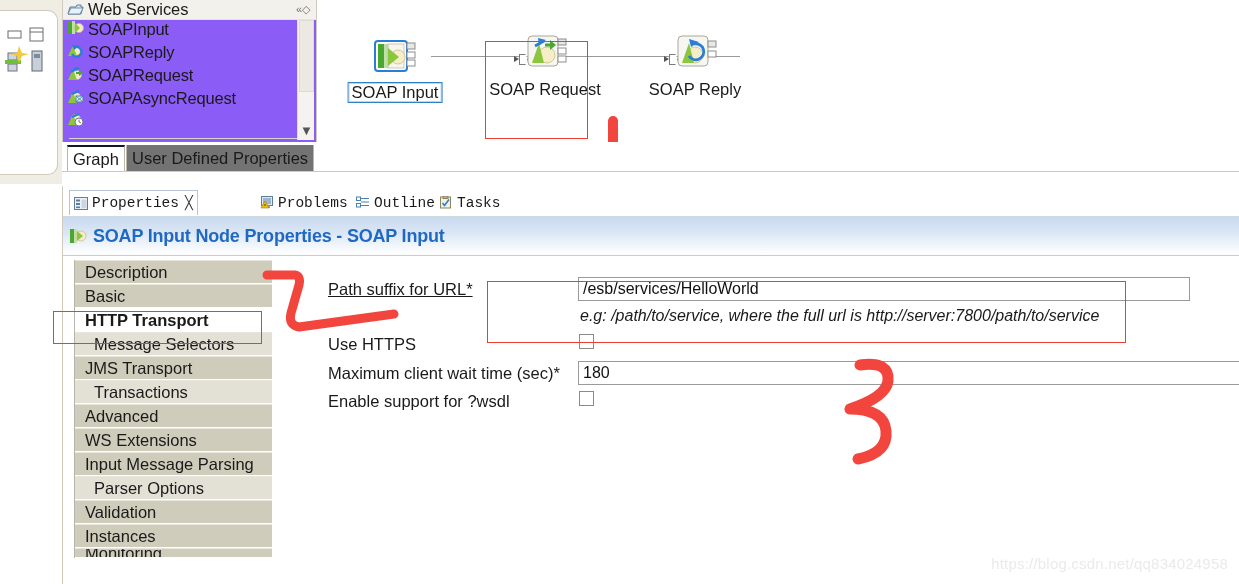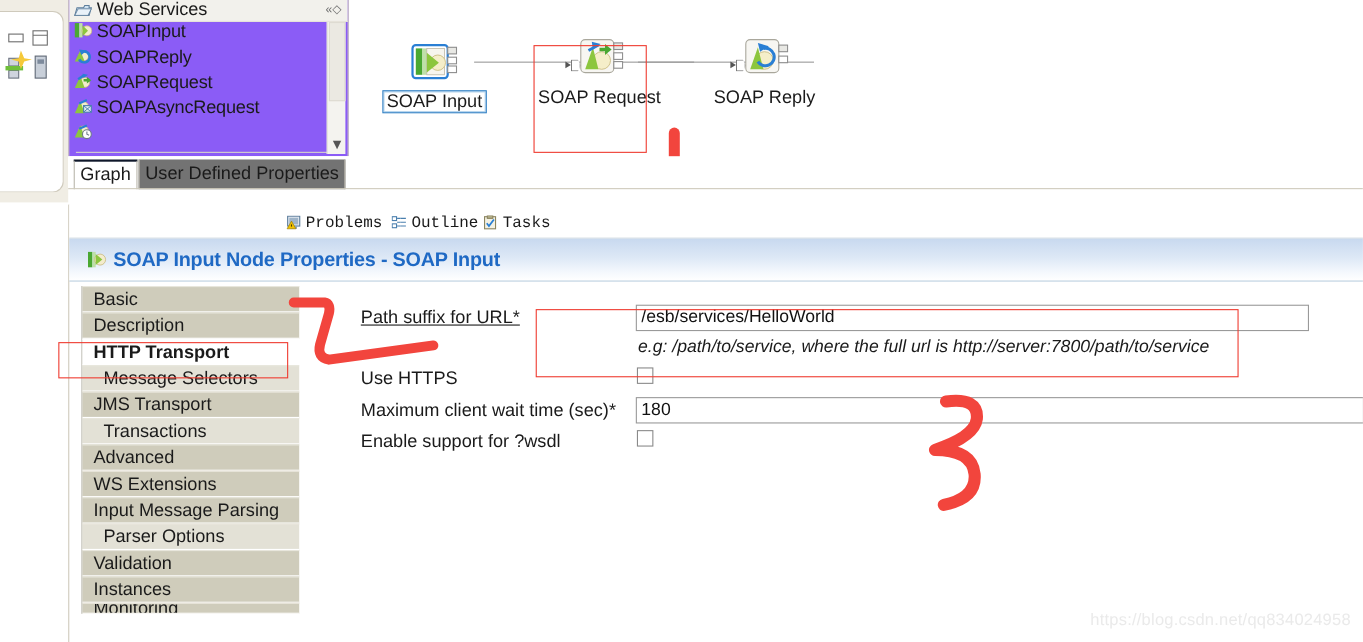--- a/index.html
+++ b/index.html
@@ -155,21 +155,21 @@
     left:6px;
     border-left:1px solid #b8c4cf; border-right:1px solid #b8c4cf; border-top:1px solid #b8c4cf;
     background:#ffffff;
   }
   .ptab .closex{ font-size:13px; color:#333; margin-left:2px; }
 
   #props-title{
     position:absolute; left:0; top:31px; width:1177px; height:39px;
     background:linear-gradient(to bottom,#c8d9ef 0%, #dde8f6 45%, #f4f8fd 80%, #ffffff 100%);
     border-bottom:1px solid #bcd0e0;
-    display:flex; align-items:center; padding-left:16px; gap:6px;
+    display:flex; align-items:center; padding-left:6px; gap:6px;
   }
   #props-title .ttext{
     font-size:18px; font-weight:bold; color:#1f69c4; letter-spacing:-0.2px;
   }
 
   
   #props-list{
     position:absolute; left:11px; top:74px; width:198px;
     border-left:1px solid #b7b5ab;
   }
@@ -374,20 +374,31 @@
   </div>
   <div class="tab inactive">
     <span>User Defined Properties</span>
   </div>
   <div class="tabline"></div>
 </div>
 
 <div id="props-view">
 
   <div id="props-tabbar">
+    <div class="ptab active">
+      <svg width="14" height="13">
+        <rect x="0.5" y="0.5" width="13" height="12" fill="#eef2f7" stroke="#5d7d9c"></rect>
+        <rect x="2" y="2.5" width="4" height="2" fill="#5d7d9c"></rect>
+        <rect x="2" y="6" width="4" height="2" fill="#5d7d9c"></rect>
+        <rect x="2" y="9.5" width="4" height="1.6" fill="#5d7d9c"></rect>
+        <rect x="7.5" y="2.5" width="5" height="8.6" fill="#c9d7e5"></rect>
+      </svg>
+      <span>Properties</span>
+      <span class="closex">╳</span>
+    </div>
 
     <div class="ptab" style="left:193px;">
       <svg width="14" height="13">
         <rect x="1.5" y="0.5" width="11" height="9" fill="#dfe7ef" stroke="#5d7d9c"></rect>
         <rect x="3" y="2" width="8" height="6" fill="#9fb4c8"></rect>
         <rect x="4" y="9.5" width="6" height="2.5" fill="#8fa3b6"></rect>
         <polygon points="1,12 5,5 9,12" fill="#f2c200" stroke="#9a7d00" stroke-width="0.6"></polygon>
         <rect x="4.5" y="8" width="1" height="2" fill="#4a3c00"></rect>
       </svg>
       <span>Problems</span>
@@ -423,24 +434,24 @@
       <rect x="1" y="1" width="4" height="14" fill="#4aa832"></rect>
       <rect x="5" y="1" width="3" height="14" fill="#bfe0a8"></rect>
       <circle cx="12" cy="8" r="5" fill="#f3eccd" stroke="#c9b87a" stroke-width="0.7"></circle>
       <polygon points="8,3 14,8 8,13" fill="#8cc63e"></polygon>
     </svg>
     <span class="ttext">SOAP Input Node Properties - SOAP Input</span>
   </div>
 
   <div id="props-list">
     <div class="plist-item">
+        <span>Description</span>
+      </div>
+    <div class="plist-item">
         <span>Basic</span>
-      </div>
-    <div class="plist-item">
-        <span>Description</span>
       </div>
     <div class="plist-item selected">
         <span>HTTP Transport</span>
       </div>
     <div class="plist-item sub">
         <span>Message Selectors</span>
       </div>
     <div class="plist-item">
         <span>JMS Transport</span>
       </div>

